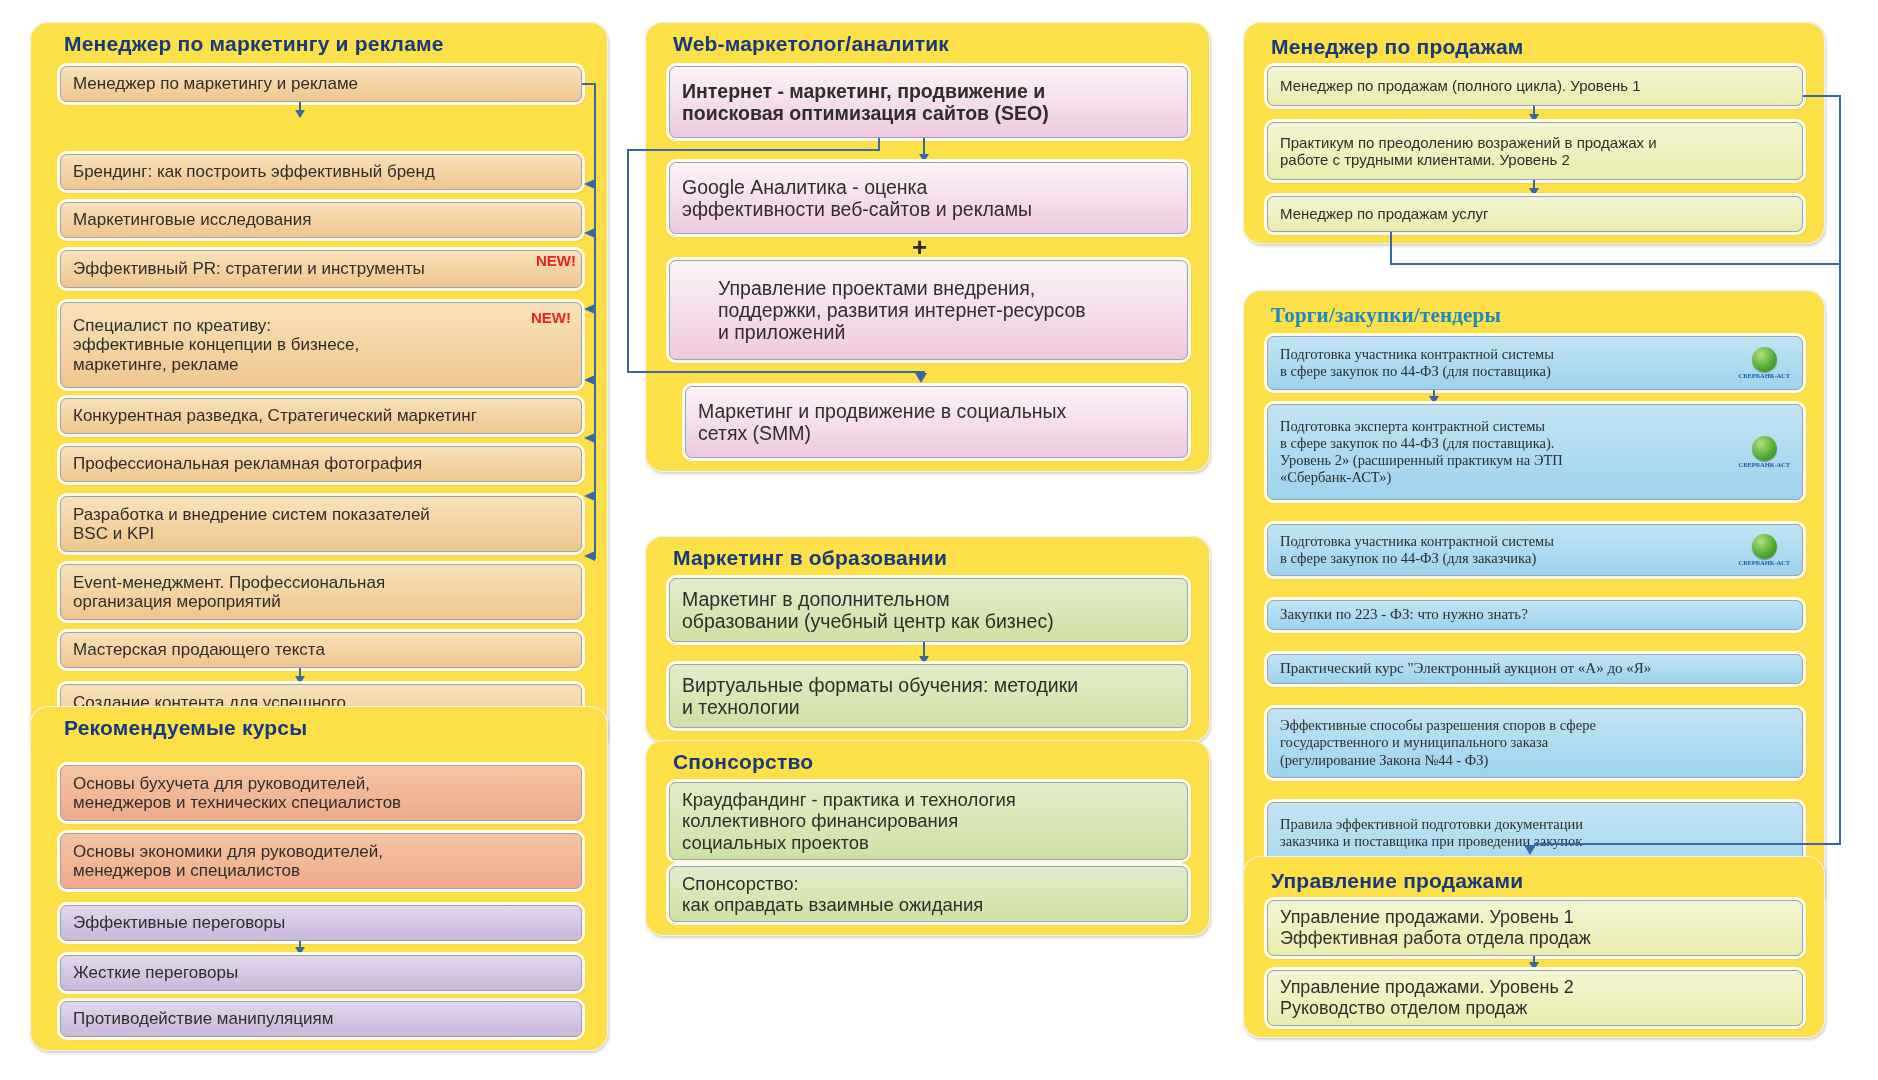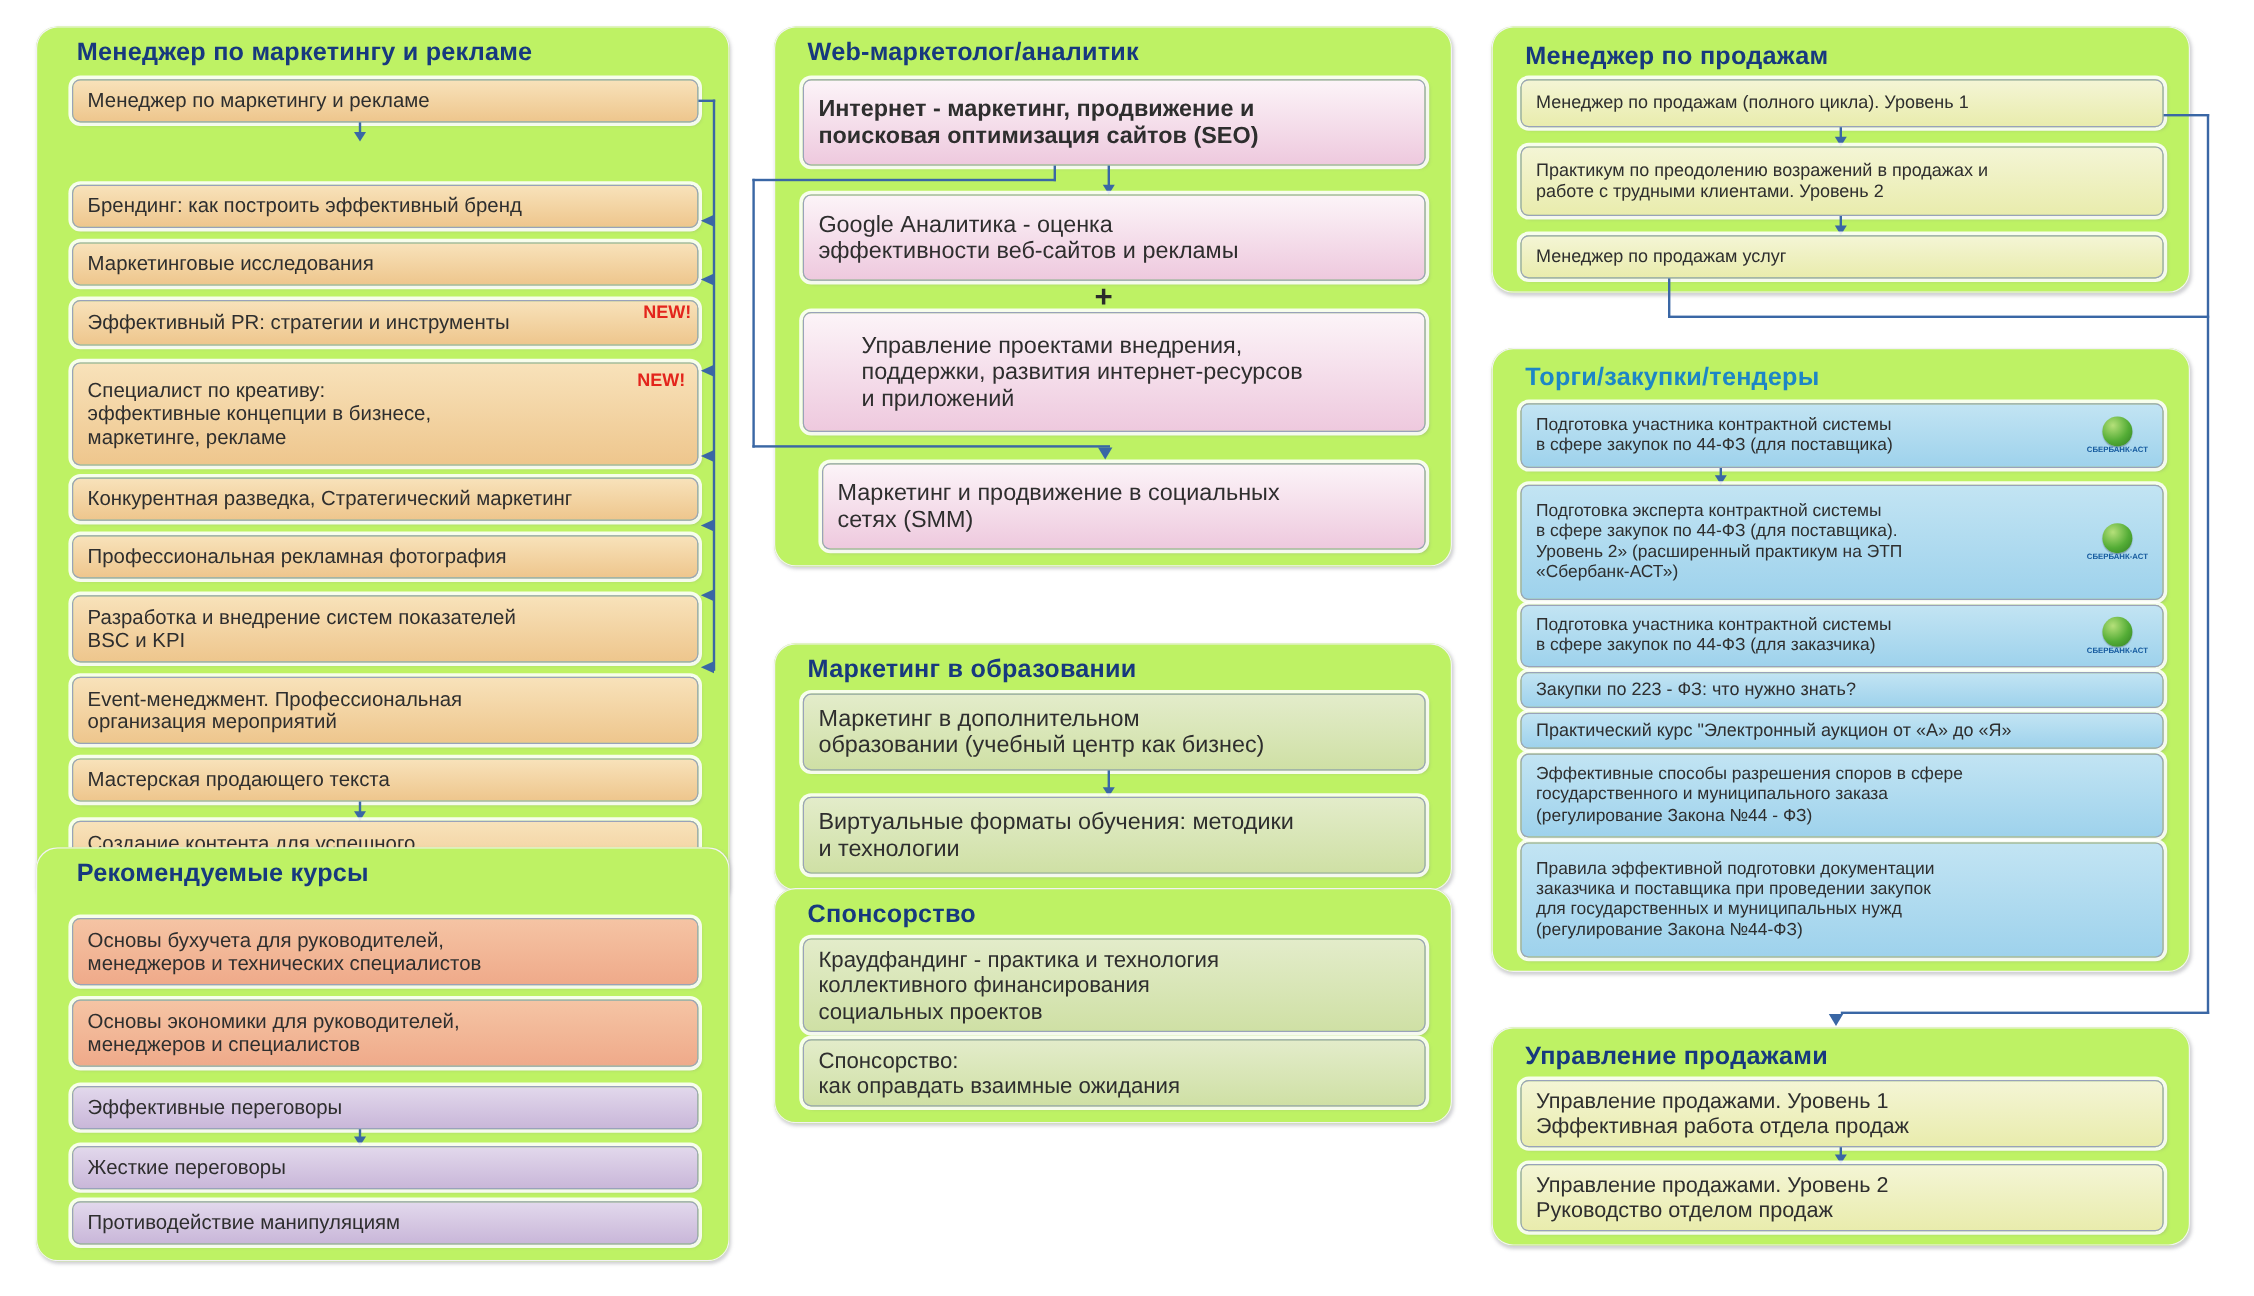--- a/index.html
+++ b/index.html
@@ -4,21 +4,21 @@
 <style>
   html,body{margin:0;padding:0;}
   body{
     width:1878px;height:1080px;position:relative;overflow:hidden;
     background:#ffffff;
     font-family:"Liberation Sans",sans-serif;
     color:#2e2e2e;
   }
   .panel{
     position:absolute;
-    background:#bef264;
+    background:#fde047;
     border-radius:18px;
     box-shadow:1px 2px 3px rgba(150,150,160,.45), 0 0 0 1px #f2f2f4 inset;
     box-sizing:border-box;
   }
   .hdr{
     font-size:21px;font-weight:bold;color:#17397e;
     line-height:24px;margin:0 0 10px 4px;letter-spacing:.2px;
   }
   .hdr.lh26{line-height:26px;}
   .hdr.light{color:#1d86c6;}
@@ -58,21 +58,21 @@
     background:radial-gradient(circle at 35% 30%,#b5e07a 0%,#54ad36 55%,#2f7d22 100%);
     box-shadow:0 1px 1px rgba(0,0,0,.3);}
   .logo-label{font-size:6.5px;color:#155a9e;font-weight:bold;margin-top:1px;white-space:nowrap;}
   .line{position:absolute;background:#3a67a5;}
   .tri-left{position:absolute;width:0;height:0;
     border-top:5px solid transparent;border-bottom:5px solid transparent;border-right:11px solid #3a67a5;}
   .tri-down{position:absolute;width:0;height:0;
     border-left:6px solid transparent;border-right:6px solid transparent;border-top:10px solid #3a67a5;}
   .mb0{margin-bottom:0;}
   .mb6{margin-bottom:6px;}
-  .mb8{margin-bottom:4px;}
+  .mb8{margin-bottom:24px;}
   .mb10{margin-bottom:10px;}
   .mb12{margin-bottom:12px;}
   .mb14{margin-bottom:14px;}
   .mb16{margin-bottom:16px;}
 </style>
 </head>
 <body>
 
 <section class="panel" style="left:30px;top:22px;width:578px;padding:10px 26px 14px 30px;">
   <h2 class="hdr">Менеджер по маркетингу и рекламе</h2>
@@ -217,21 +217,21 @@
 работе с трудными клиентами. Уровень 2</span>
     </div>
   <div class="sep" style="height:16px;">
       <span class="varrow" style="margin-left:261px;"></span>
     </div>
   <div class="box yellow f15 mb0" style="min-height:36px;">
       <span class="txt">Менеджер по продажам услуг</span>
     </div>
 </section>
 
-<section class="panel" style="left:1243px;top:290px;width:582px;padding:12px 22px 12px 24px;">
+<section class="panel" style="left:1243px;top:290px;width:582px;padding:12px 22px 12px 24px;font-family:Liberation Serif, serif;">
   <h2 class="hdr lh26 light" style="margin-bottom:8px;">Торги/закупки/тендеры</h2>
   <div class="box blue f14 mb0" style="min-height:54px;justify-content:space-between;">
     <span class="txt">Подготовка участника контрактной системы
 в сфере закупок по 44-ФЗ (для поставщика)</span>
     <span class="logo">
         <i class="logo-circle"></i>
         <b class="logo-label">СБЕРБАНК-АСТ</b>
       </span>
   </div>
   <div class="sep" style="height:14px;">

